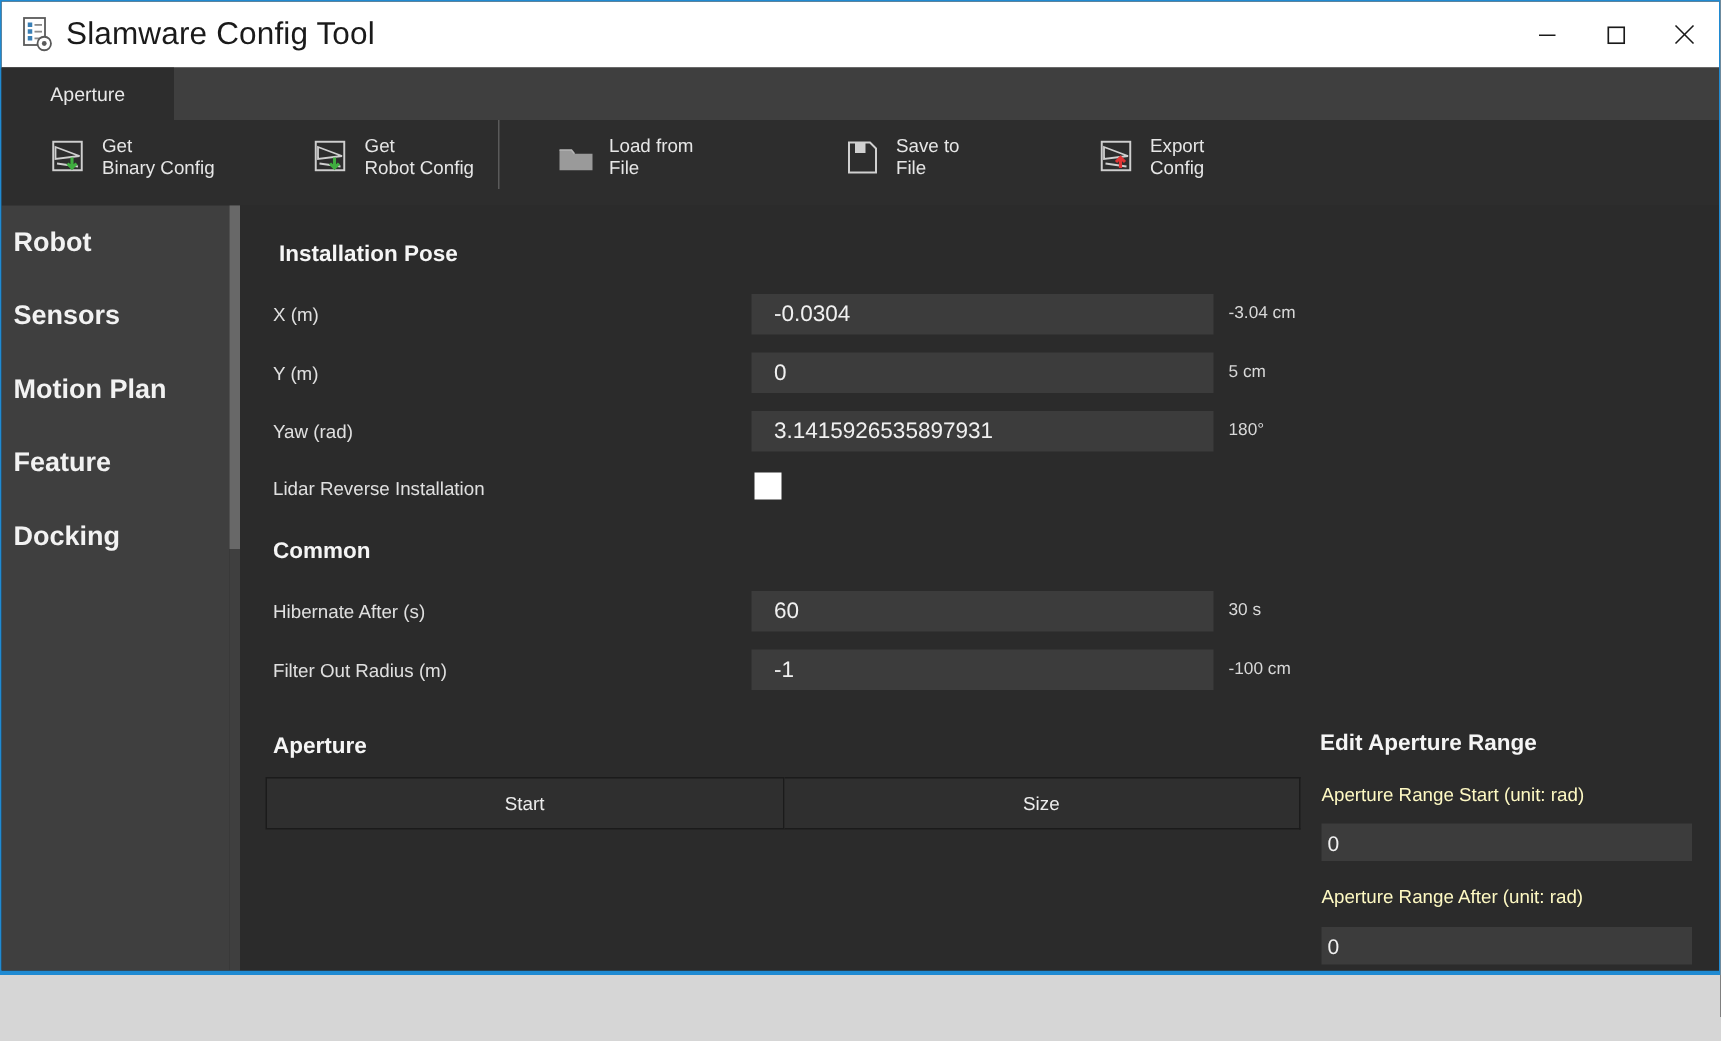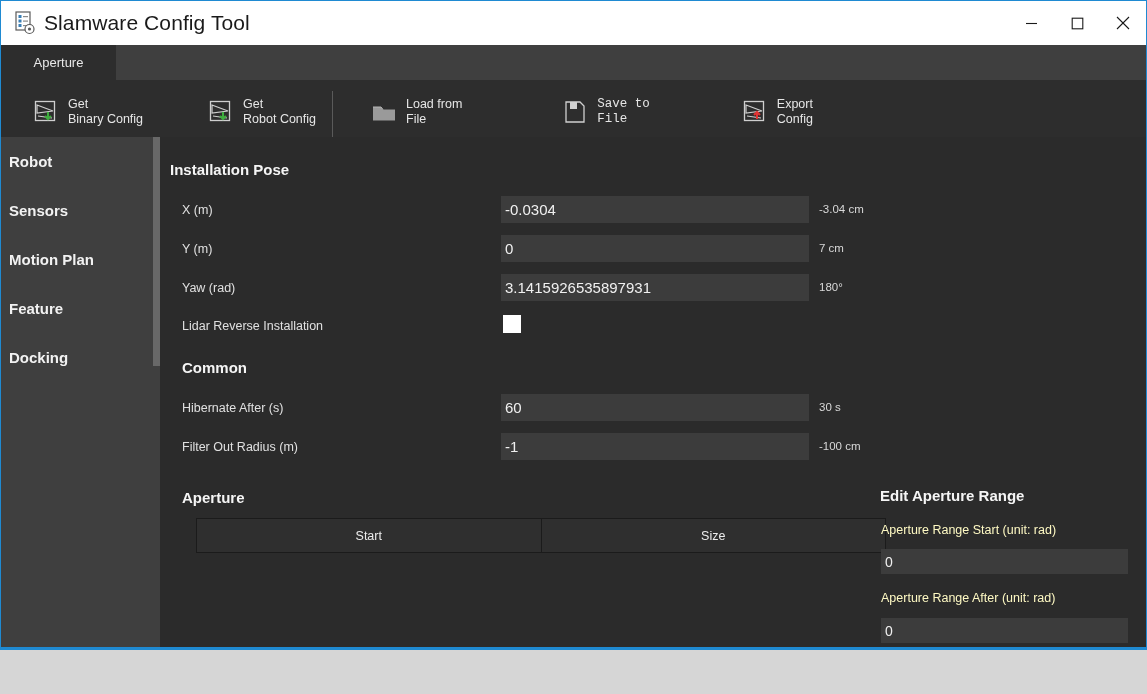--- a/index.html
+++ b/index.html
@@ -87,21 +87,21 @@
   }
 
   
   .toolbar {
     position: absolute;
     left: 0; top: 79px;
     width: 1145px;
     height: 57px;
     background: #2d2d2d;
     display: flex;
-    align-items: flex-end;
+    align-items: flex-start;
   }
   .tb-item {
     display: flex;
     align-items: center;
     height: 50px;
     cursor: default;
     padding: 0 4px;
   }
   .tb-ico {
     width: 26px;
@@ -132,21 +132,21 @@
     height: 555px;
     background: #3f3f3f;
     overflow: hidden;
   }
   .side-item {
     height: 49px;
     display: flex;
     align-items: center;
     padding-left: 8px;
     color: #f2f2f2;
-    font-size: 15px;
+    font-size: 18px;
     font-weight: bold;
     cursor: default;
     box-sizing: border-box;
   }
   .side-item.active { background: #7a7a7a; }
 
   .side-scroll-track {
     position: absolute;
     left: 152px; top: 136px;
     width: 7px;
@@ -188,21 +188,21 @@
     position: absolute;
     left: 341px;
     width: 308px;
     height: 27px;
     background: #3c3c3c;
     border: none;
     outline: none;
     color: #f0f0f0;
     font-family: "Liberation Sans", sans-serif;
     font-size: 15px;
-    padding: 0 0 0 4px;
+    padding: 0 0 0 15px;
     box-sizing: border-box;
   }
   .field-suffix {
     position: absolute;
     left: 659px;
     font-size: 11.5px;
     color: #d8d8d8;
     white-space: nowrap;
   }
   .chk {
@@ -215,21 +215,21 @@
     padding: 0;
     margin: 0;
     -webkit-appearance: none;
     appearance: none;
     cursor: default;
   }
 
   
   .ap-table {
     position: absolute;
-    left: 36px;
+    left: 17px;
     top: 381px;
     width: 690px;
     height: 35px;
     display: flex;
     box-sizing: border-box;
   }
   .ap-th {
     flex: 1 1 0;
     background: #2f2f2f;
     border: 1px solid #1b1b1b;
@@ -360,21 +360,21 @@
 
     <div class="tb-item" style="margin-left:20px;">
       <svg class="tb-ico" viewBox="0 0 26 26">
         <path d="M2 8 h8 l2 2.5 h12 v11 h-22 z" fill="#9a9a9a"></path>
         <path d="M2 8 h8 l2 2.5" fill="none" stroke="#b5b5b5" stroke-width="1"></path>
       </svg>
       <span class="tb-label">Load from
 File</span>
     </div>
 
-    <div class="tb-item" style="margin-left:92px;font-family:Liberation Mono, monospace;">
+    <div class="tb-item" style="margin-left:92px;">
       <svg class="tb-ico" viewBox="0 0 26 26">
         <path d="M4 3 h14 l4 4 v16 h-18 z" fill="none" stroke="#d0d0d0" stroke-width="1.3"></path>
         <rect x="8" y="3" width="7" height="7" fill="#d0d0d0"></rect>
       </svg>
       <span class="tb-label">Save to
 File</span>
     </div>
 
     <div class="tb-item" style="margin-left:84px;">
       <svg class="tb-ico" viewBox="0 0 26 26">
@@ -404,29 +404,29 @@
     </div>
     <div class="side-item">
       <span>Docking</span>
     </div>
   </div>
   <div class="side-scroll-track"></div>
   <div class="side-scroll-thumb"></div>
 
   <div class="content">
 
-    <div class="sect-title" style="left:10px; top:24px;">Installation Pose</div>
+    <div class="sect-title" style="left:26px; top:24px;">Installation Pose</div>
 
     <div class="field-label" style="left:22px; top:66px;">X (m)</div>
     <input class="field-input" style="top: 59px;" value="-0.0304">
     <div class="field-suffix" style="top:66px;">-3.04 cm</div>
 
     <div class="field-label" style="left:22px; top:105px;">Y (m)</div>
     <input class="field-input" style="top: 98px;" value="0">
-    <div class="field-suffix" style="top:105px;">7 cm</div>
+    <div class="field-suffix" style="top:105px;">5 cm</div>
 
     <div class="field-label" style="left:22px; top:144px;">Yaw (rad)</div>
     <input class="field-input" style="top: 137px;" value="3.1415926535897931">
     <div class="field-suffix" style="top:144px;">180°</div>
 
     <div class="field-label" style="left:22px; top:182px;">Lidar Reverse Installation</div>
     <input type="checkbox" class="chk" style="top: 178px;">
 
     <div class="sect-title" style="left:22px; top:222px;">Common</div>
 

